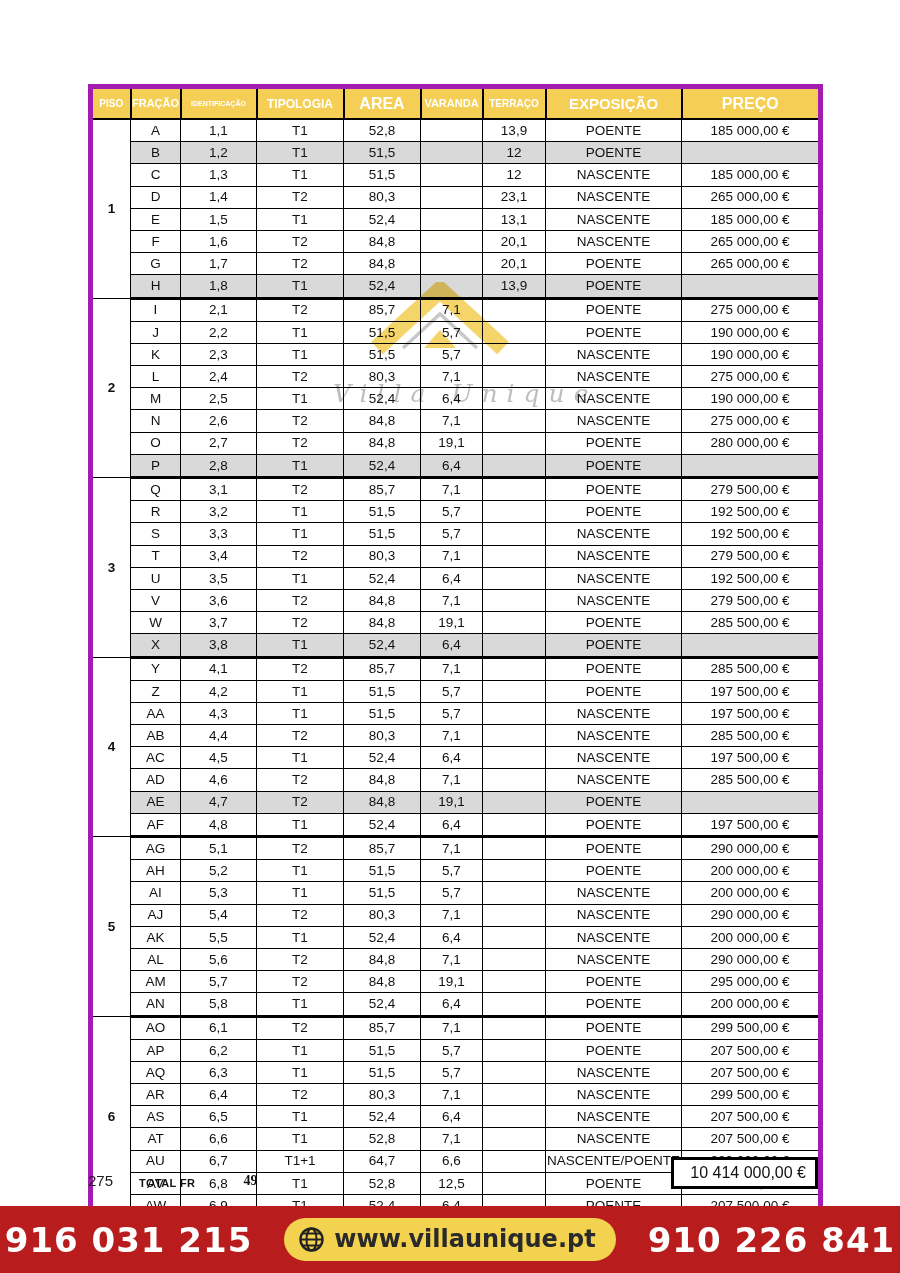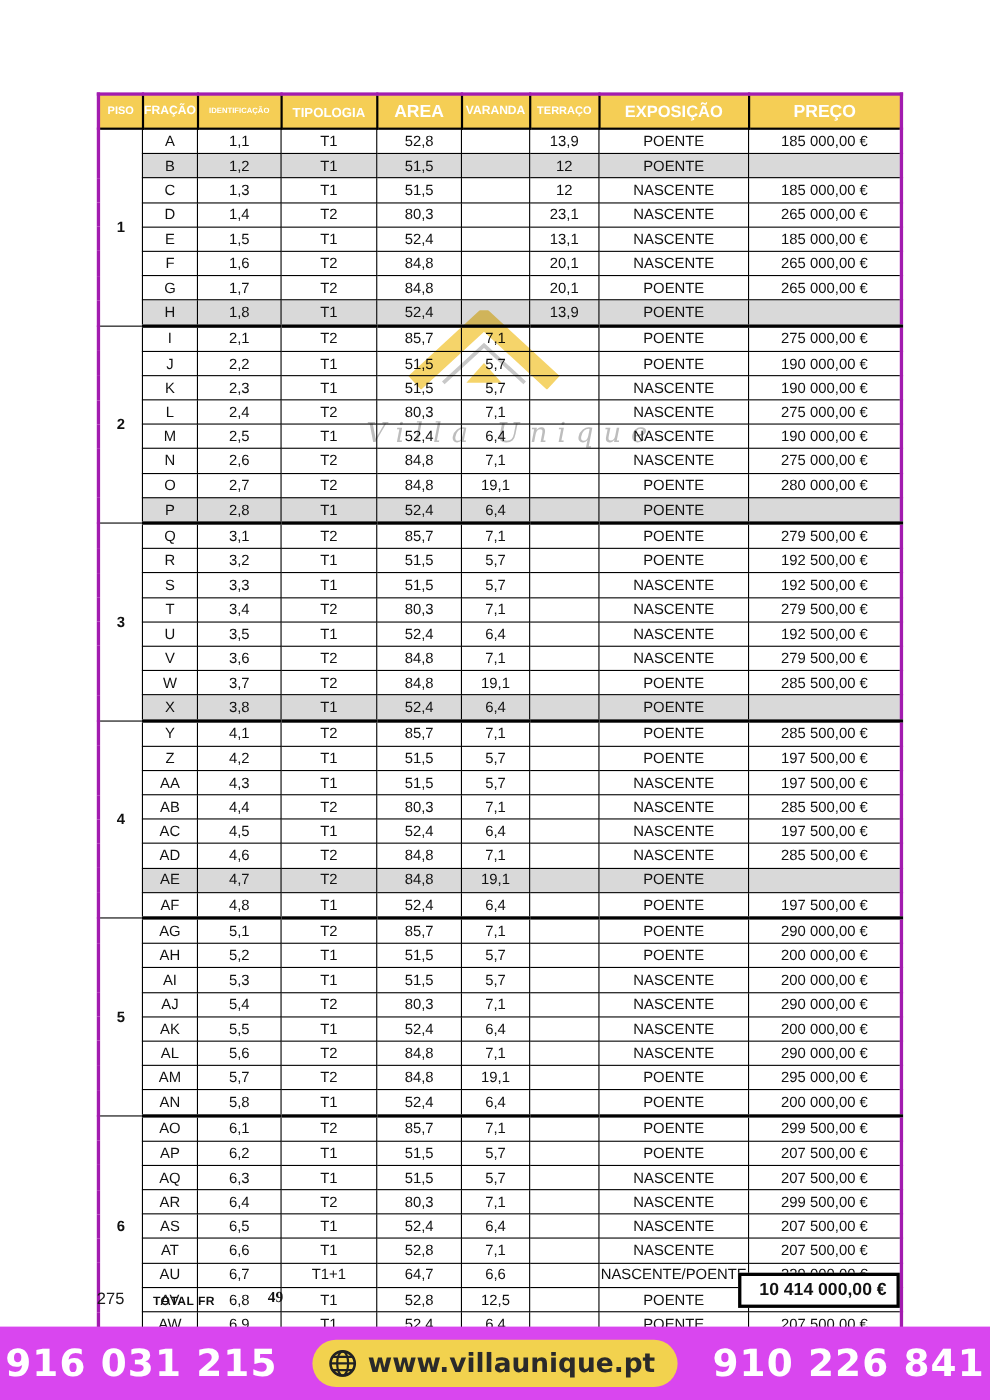--- a/index.html
+++ b/index.html
@@ -7,21 +7,21 @@
         font-family:"Liberation Sans",sans-serif;color:#111;}
 
   
   .doc-header{position:absolute;top:38px;left:88px;width:730px;height:44px;
               display:flex;justify-content:space-between;align-items:flex-end;}
   .doc-title{font-size:27px;font-weight:bold;letter-spacing:.5px;color:#0d0d0d;}
   .doc-date{font-size:15px;color:#1a1a1a;padding-bottom:1px;}
 
   
   table.units{position:absolute;top:84px;left:88px;width:730px;border-collapse:collapse;
-              table-layout:fixed;border:3px solid #a21caf;}
+              table-layout:fixed;border:5px solid #a21caf;}
   .col-piso{width:40px}.col-fracao{width:50px}.col-ident{width:76px}.col-tip{width:87px}
   .col-area{width:77px}.col-var{width:62px}.col-ter{width:63px}.col-exp{width:136px}.col-preco{width:139px}
 
   table.units th{background:#F5CE55;color:#fff;border:2px solid #000;height:29px;
                  font-weight:bold;text-transform:uppercase;padding:0;line-height:1;}
   th.h-piso{font-size:10px}th.h-fracao{font-size:11px}th.h-ident{font-size:7px}
   th.h-tip{font-size:12px}th.h-area{font-size:16px}th.h-var{font-size:11px}
   th.h-ter{font-size:10px}th.h-exp{font-size:15px}th.h-preco{font-size:16px}
 
   table.units td{border:1px solid #000;height:21.2px;padding:0;text-align:center;
@@ -34,34 +34,34 @@
   table.units thead th{border-bottom:2px solid #000;}
 
   
   .summary{position:absolute;top:1157px;left:88px;width:730px;height:32px;
            display:flex;align-items:flex-end;}
   .sum-left-num{font-size:15px;color:#1a1a1a;}
   .sum-label{font-size:11px;font-weight:bold;margin-left:26px;letter-spacing:.4px;}
   .sum-count{font-size:14px;font-weight:bold;margin-left:48px;font-family:Liberation Serif, serif;}
   .sum-spacer{flex:1;}
   .total-box{border:3px solid #000;background:#fff;min-width:118px;text-align:right;
-             font-size:16px;font-weight:bold;padding:4px 9px 4px 14px;}
+             font-size:16px;font-weight:normal;padding:4px 9px 4px 14px;}
 
   
   .watermark{position:absolute;top:282px;left:255px;width:420px;height:140px;
              mix-blend-mode:multiply;pointer-events:none;z-index:5;}
   .wm-logo{position:absolute;left:110px;top:0;}
   .wm-text{position:absolute;left:18px;top:48px;font-size:34px;font-weight:bold;
            white-space:nowrap;color:rgba(128,128,128,.55);letter-spacing:1px;}
   .wm-hl{background:rgba(246,206,80,.8);color:rgba(105,105,105,.85);padding:1px 10px 3px 6px;}
   .wm-script{position:absolute;left:78px;top:97px;font-family:"DejaVu Serif",serif;
              font-style:italic;font-size:25px;color:rgba(145,145,145,.6);letter-spacing:9px;white-space:nowrap;}
 
   
-  .footer-bar{position:absolute;left:0;bottom:0;width:900px;height:67px;background:#d946ef;
+  .footer-bar{position:absolute;left:0;bottom:0;width:900px;height:67px;background:#b91c1c;
               display:flex;align-items:center;justify-content:center;gap:32px;margin-top:30px;}
   .phone{font-family:"DejaVu Sans",sans-serif;font-size:34px;font-weight:bold;color:#fff;letter-spacing:1px;}
   .site-pill{background:#F2D24E;border-radius:40px;padding:7px 20px 8px 14px;
              display:flex;align-items:center;gap:9px;}
   .site-pill .site-text{font-family:"DejaVu Sans",sans-serif;font-size:24px;font-weight:bold;color:#2a2a2a;}
   .globe{display:flex;align-items:center;}
 </style>
 </head>
 <body>
 

